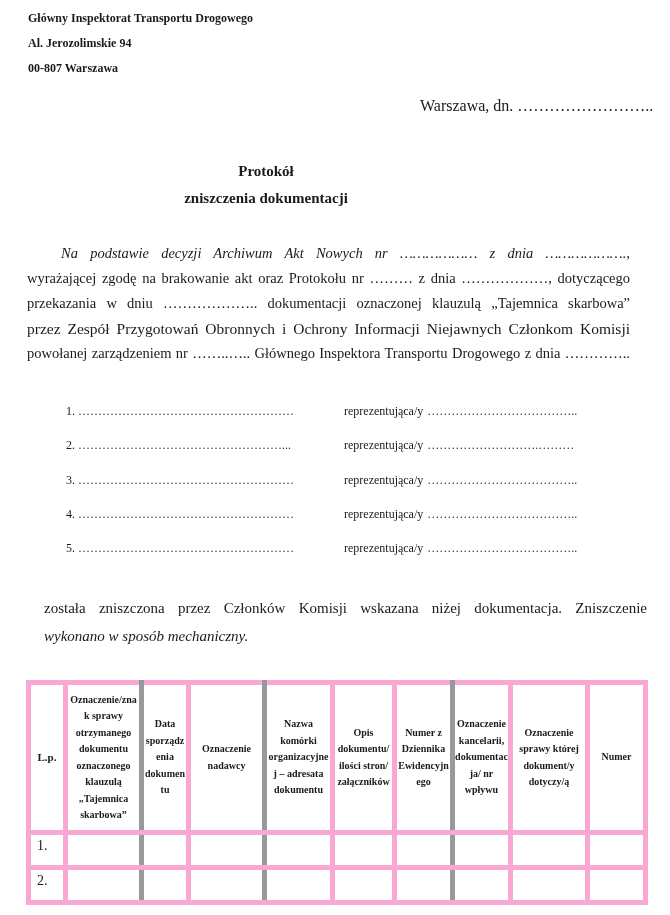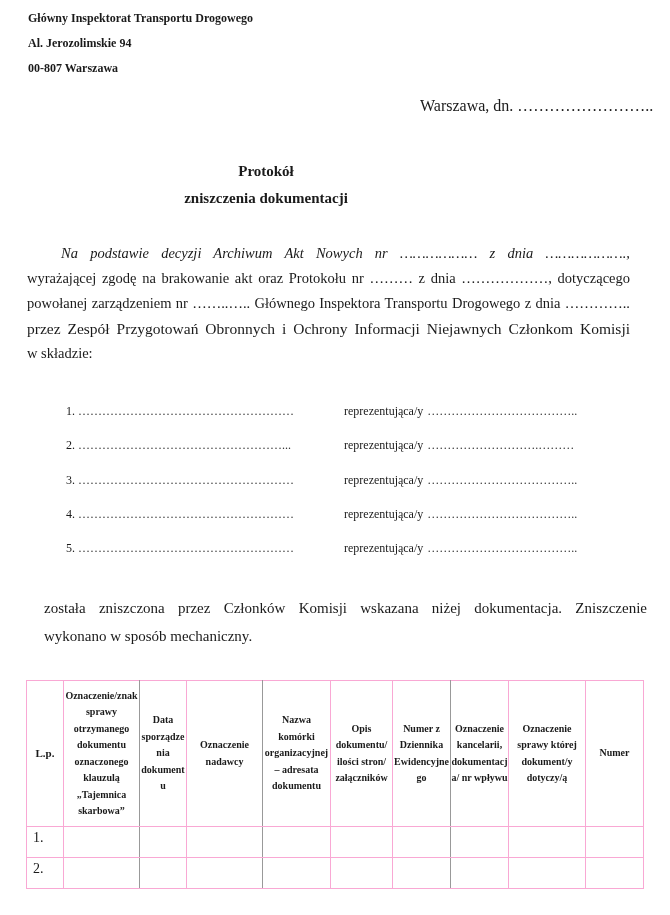--- a/index.html
+++ b/index.html
@@ -12,23 +12,23 @@
   .para { position:absolute; left:27px; width:603px; font-size:14.5px; line-height:25px; }
   .para .line { display:block; text-align:justify; text-align-last:justify; white-space:nowrap; height:25px; }
   .para .line.last { text-align-last:left; }
   .para .indent { padding-left:34px;font-style:italic; }
   .member { position:absolute; left:66px; font-size:12px; white-space:nowrap; }
   .member .dots1 { display:inline-block; width:262px; overflow:hidden; vertical-align:bottom; color:#333; }
   .member .rep { margin-left:4px; }
   .member .dots2 { display:inline-block; width:186px; overflow:hidden; vertical-align:bottom; margin-left:4px; color:#333;}
   .para2 { position:absolute; left:44px; width:603px; font-size:15px; line-height:28px; }
   .para2 .line { display:block; text-align:justify; text-align-last:justify; white-space:nowrap; height:28px; }
-  .para2 .line.last { text-align-last:left; }
+  .para2 .line.last { text-align-last:left;font-style:italic; }
   table.doc { position:absolute; left:26px; top:680px; width:617px; border-collapse:collapse; table-layout:fixed; }
-  table.doc td, table.doc th { border:1px solid #f9a8d4; padding:0;margin-top:16px; }
+  table.doc td, table.doc th { border:5px solid #f9a8d4; padding:0;margin-top:16px; }
   table.doc th { font-family:"Liberation Serif", serif; font-weight:bold; font-size:10px;
                  line-height:16.5px; text-align:center; vertical-align:middle; height:145px; word-wrap:break-word; }
   table.doc th.lp { font-size:11px; }
   table.doc td { height:27px; font-size:14px; vertical-align:top; padding-left:6px; padding-top:3px; }
   .col-grey { border-left-color:#999 !important; border-right-color:#999 !important; }
 </style>
 </head>
 <body>
 
 <div class="abs hdr" style="top:11px">Główny Inspektorat Transportu Drogowego</div>
@@ -36,23 +36,23 @@
 <div class="abs hdr" style="top:61px">00-807 Warszawa</div>
 
 <div class="abs date">Warszawa, dn. ……………………..</div>
 
 <div class="abs title" style="top:163px">Protokół</div>
 <div class="abs title" style="top:190px">zniszczenia dokumentacji</div>
 
 <div class="para" style="top:241px">
   <span class="line indent">Na podstawie decyzji Archiwum Akt Nowych nr ……………… z dnia ……………….,</span>
   <span class="line">wyrażającej zgodę na brakowanie akt oraz Protokołu nr ……… z dnia ………………, dotyczącego</span>
+  <span class="line">przekazania w dniu ……………….. dokumentacji oznaczonej klauzulą „Tajemnica skarbowa”</span>
+  <span class="line" style="font-size:15.5px">przez Zespół Przygotowań Obronnych i Ochrony Informacji Niejawnych Członkom Komisji</span>
   <span class="line">powołanej zarządzeniem nr ……..….. Głównego Inspektora Transportu Drogowego z dnia …………..</span>
-  <span class="line" style="font-size:15.5px">przez Zespół Przygotowań Obronnych i Ochrony Informacji Niejawnych Członkom Komisji</span>
-  <span class="line last">w składzie:</span>
 </div>
 
 <div class="member" style="top:404px">
   <span>1.</span>
   <span class="dots1">………………………………………………</span><span class="rep">reprezentująca/y</span><span class="dots2">………………………………..</span>
 </div>
 <div class="member" style="top:438px">
   <span>2.</span>
   <span class="dots1">……………………………………………...</span><span class="rep">reprezentująca/y</span><span class="dots2">……………………….………</span>
 </div>

